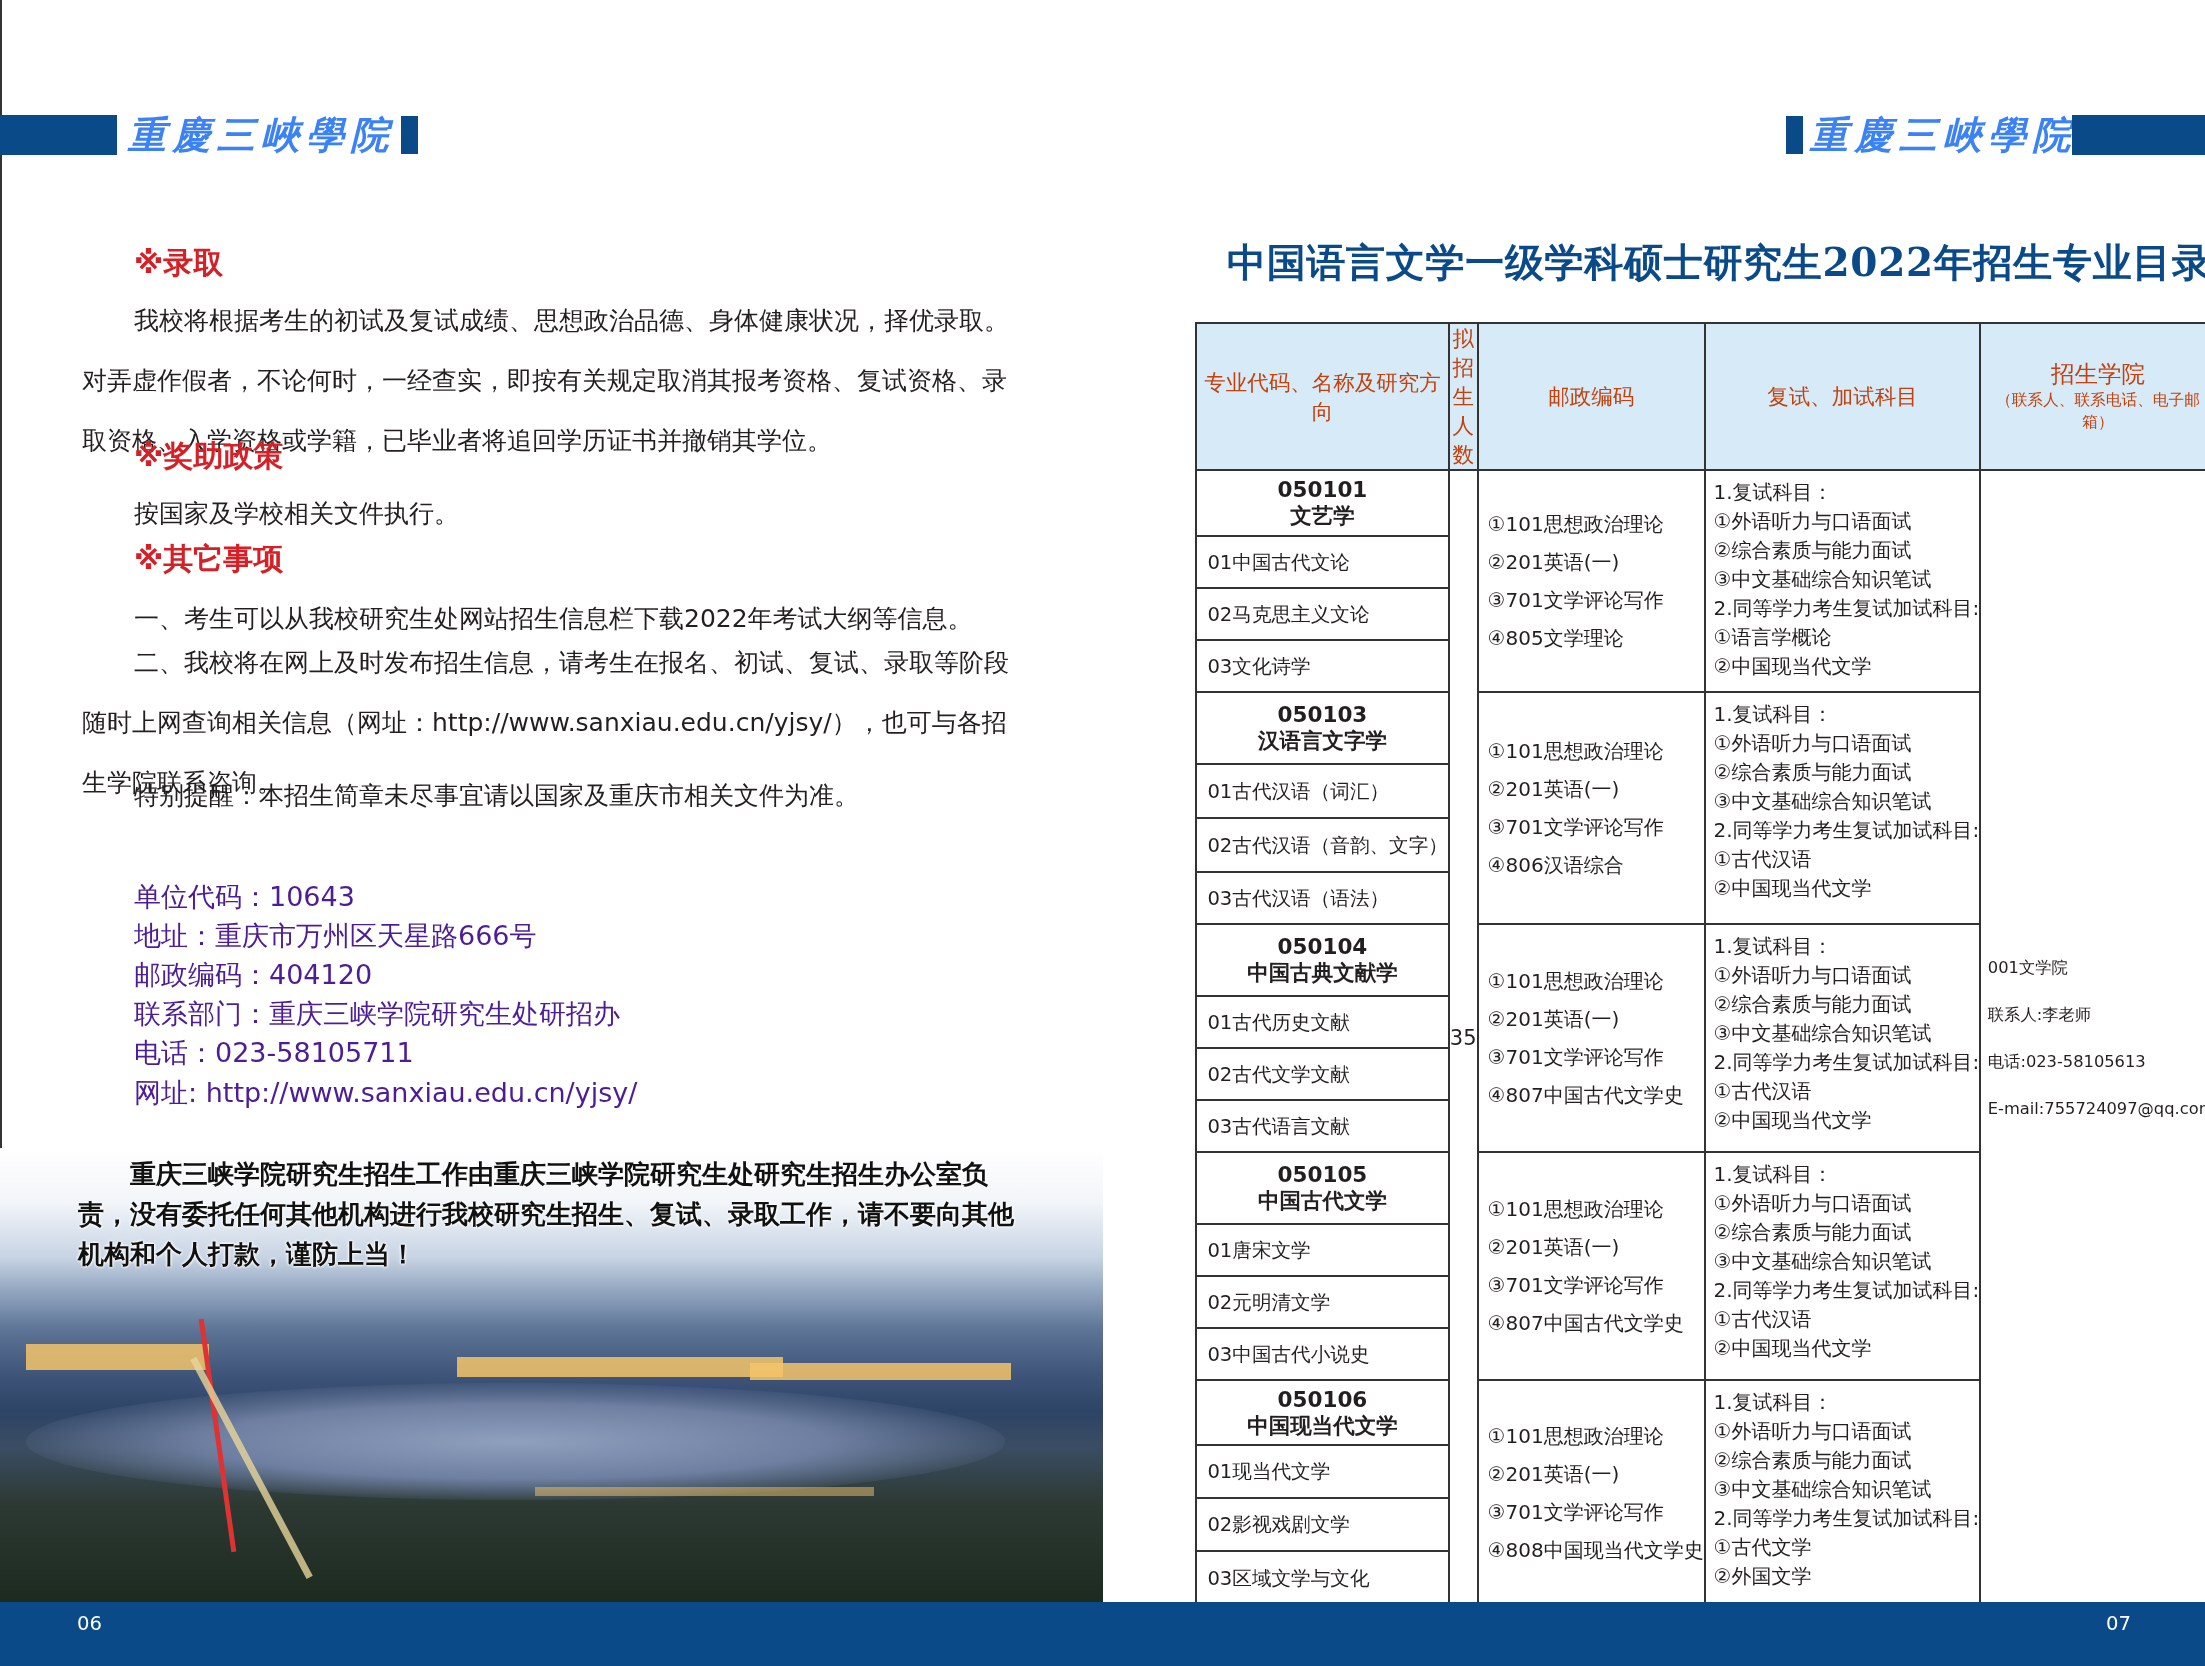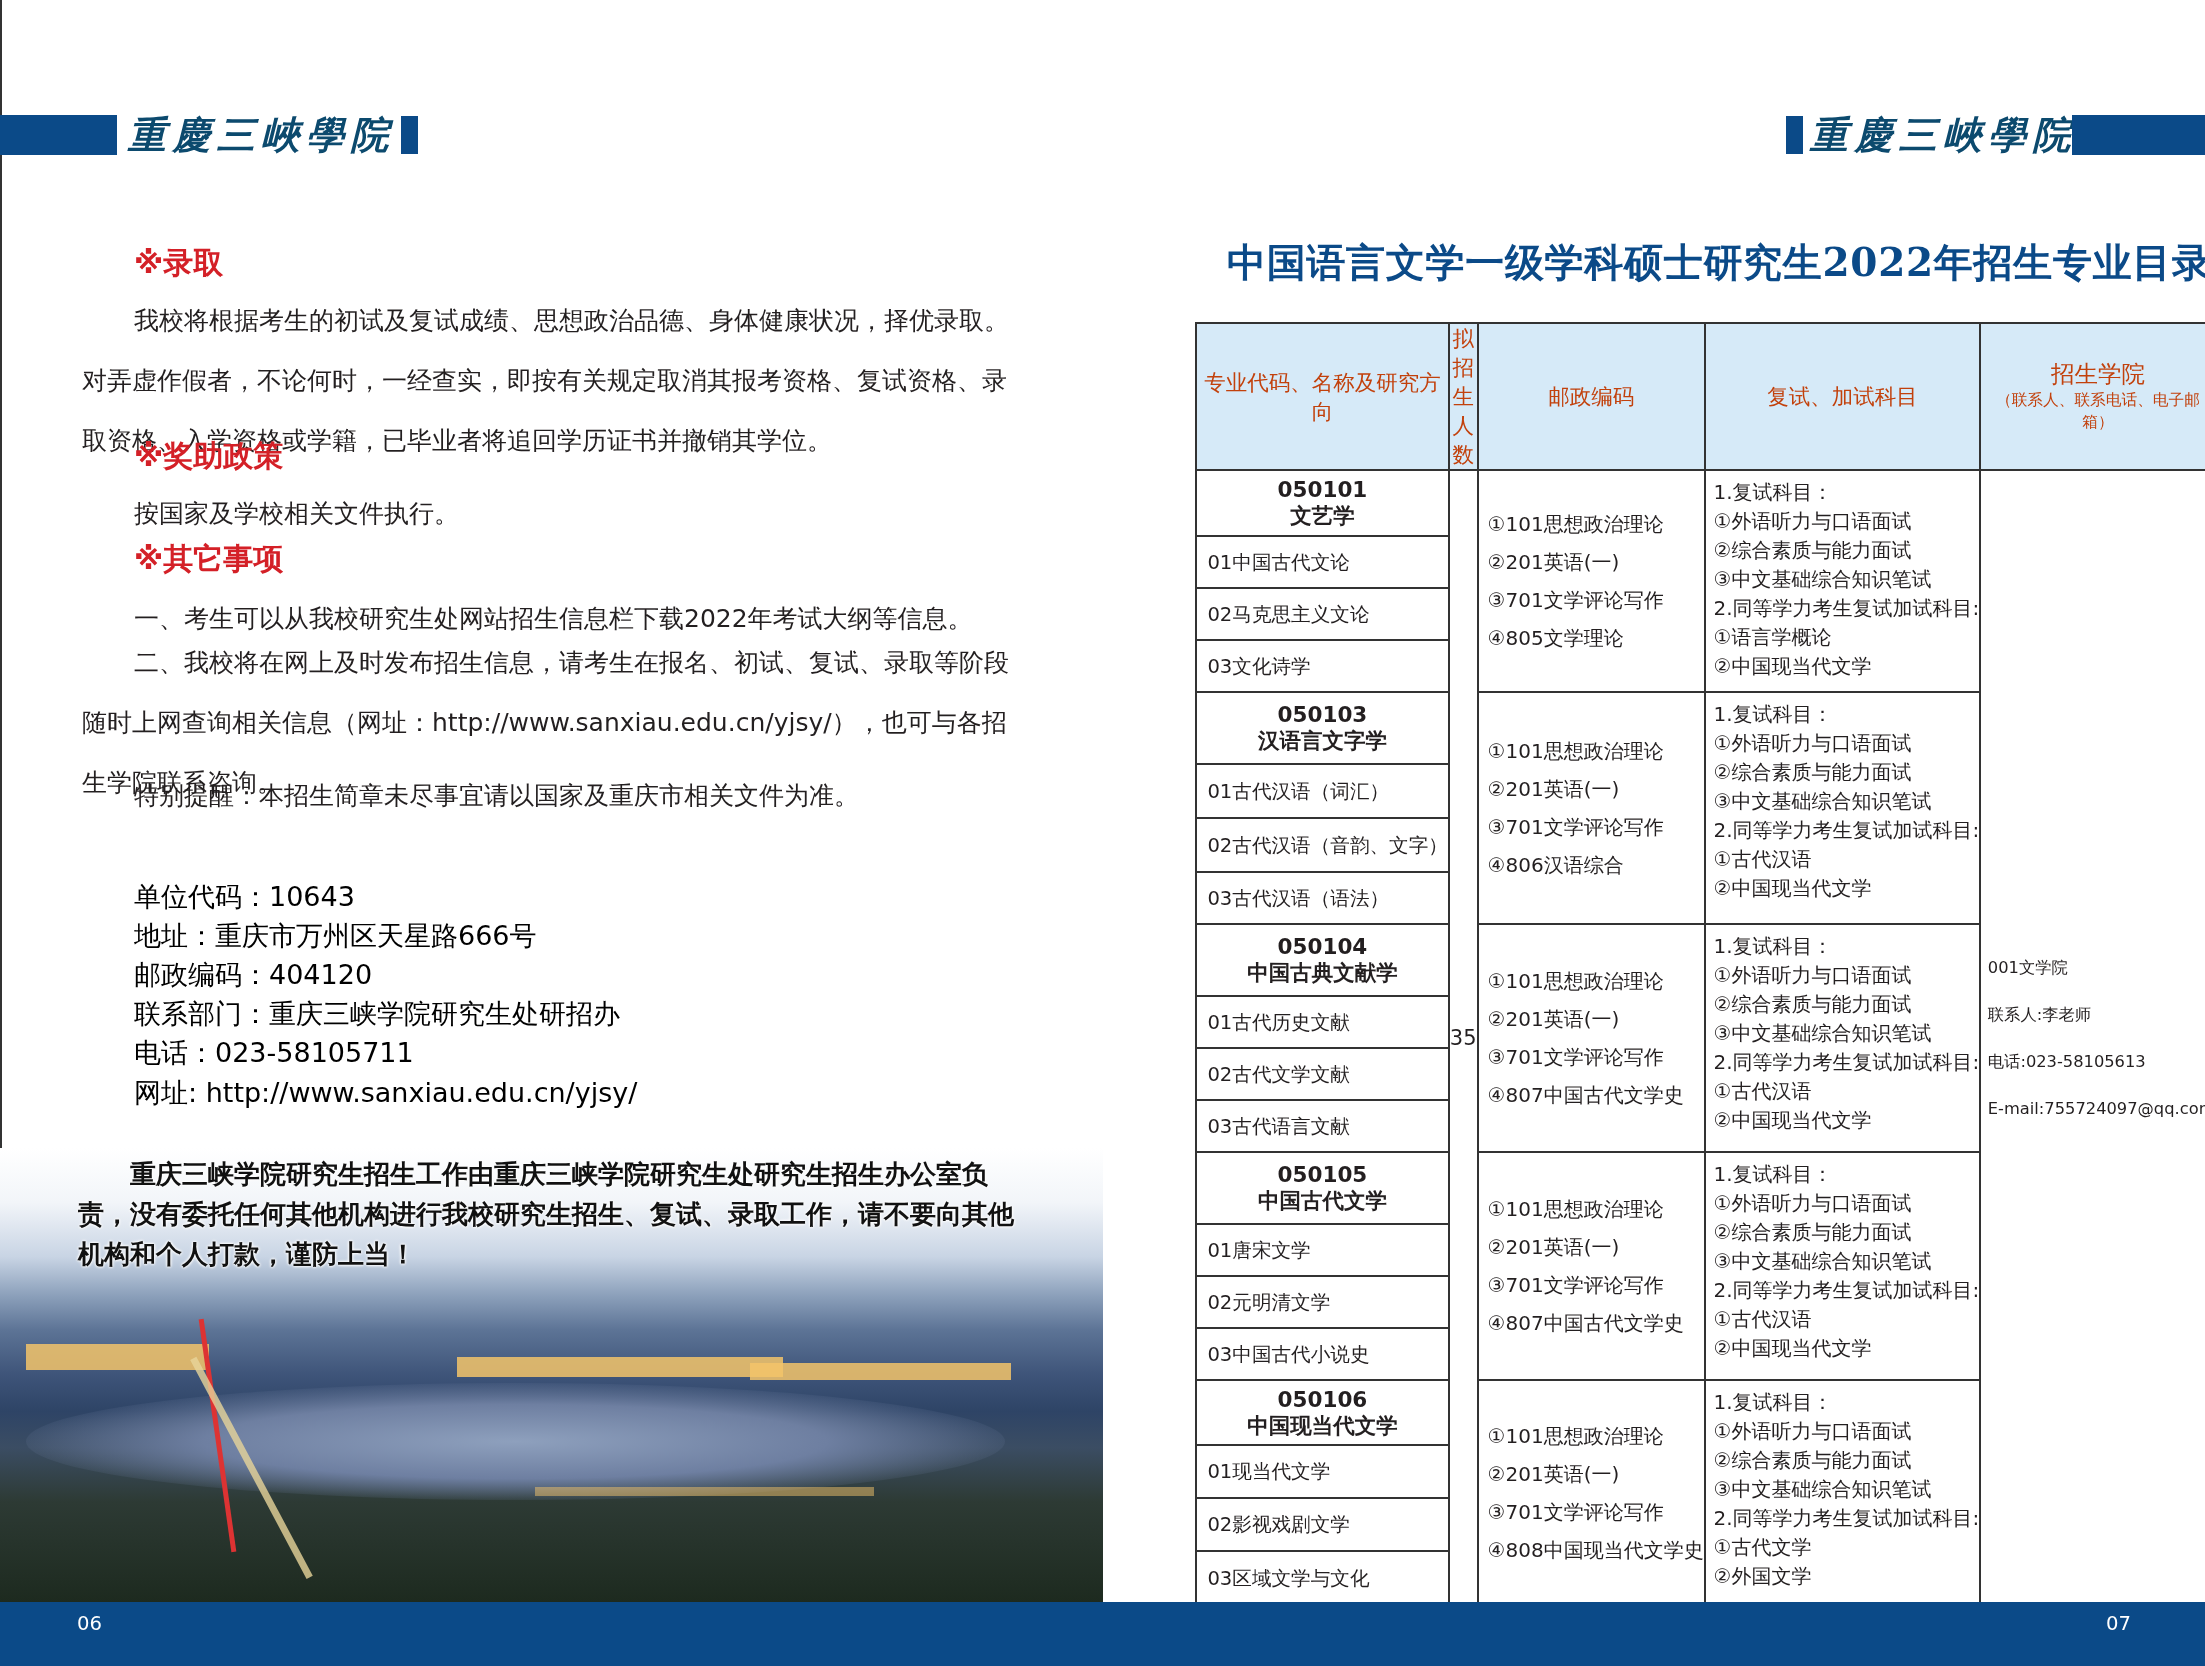--- a/index.html
+++ b/index.html
@@ -2,28 +2,28 @@
 <html style="font-size:10.4px"><head>
 <meta charset="utf-8">
 <style>
   html,body{margin:0;padding:0;}
   body{width:2205px;height:1666px;position:relative;background:#ffffff;overflow:hidden;
        font-family:"DejaVu Sans","Liberation Sans",sans-serif;color:#231f20;}
   .abs{position:absolute;}
   
   .hdr-bar{position:absolute;background:#0b4a88;height:40px;top:115px;}
   .logo-text{position:absolute;top:110px;height:50px;line-height:50px;font-family:"DejaVu Serif","Liberation Serif",serif;
-       font-weight:bold;font-style:italic;font-size:38px;color:#0c4a6e;letter-spacing:6.5px;white-space:nowrap;}
+       font-weight:bold;font-style:italic;font-size:38px;color:#3b82f6;letter-spacing:6.5px;white-space:nowrap;}
   .logo-cap{position:absolute;top:116px;width:17px;height:38px;background:#0b4a88;}
   .page-border{position:absolute;left:0;top:0;width:2px;height:1666px;background:#333;}
   
   .sec-title{position:absolute;left:134px;font-weight:bold;font-size:30px;color:#d42027;white-space:nowrap;}
   .para{position:absolute;left:82px;width:933px;font-size:25px;line-height:60px;color:#231f20;}
   .para .indent{display:inline-block;width:52px;}
-  .info{position:absolute;left:134px;font-size:27px;line-height:39px;color:#000000;white-space:nowrap;}
+  .info{position:absolute;left:134px;font-size:27px;line-height:39px;color:#4c1d95;white-space:nowrap;}
   
   .photo{position:absolute;left:0;top:1148px;width:1103px;height:454px;overflow:hidden;
     background:linear-gradient(180deg,#ffffff 0%,#f2f5f9 12%,#c8d4e4 24%,#8fa3bd 32%,#5d7496 40%,#3e5479 50%,#2e4466 58%,#3b4d63 66%,#2d3a34 78%,#1d2a1f 100%);}
   .photo .river{position:absolute;left:26px;top:235px;width:979px;height:117px;border-radius:50%;
     background:radial-gradient(ellipse at center,#8ea0bd 0%,#6e7fa1 45%,rgba(70,85,115,0) 75%);}
   .photo .light{position:absolute;background:#f3c46a;opacity:.85;}
   .warn{position:absolute;left:78px;width:940px;font-weight:bold;font-size:26px;line-height:40px;color:#111;
     text-shadow:0 0 2.6px #fff,0 0 2.6px #fff,0 0 3.9px #fff;}
   
   .footer{position:absolute;left:0;top:1602px;width:2205px;height:65px;background:#0b4a88;}

